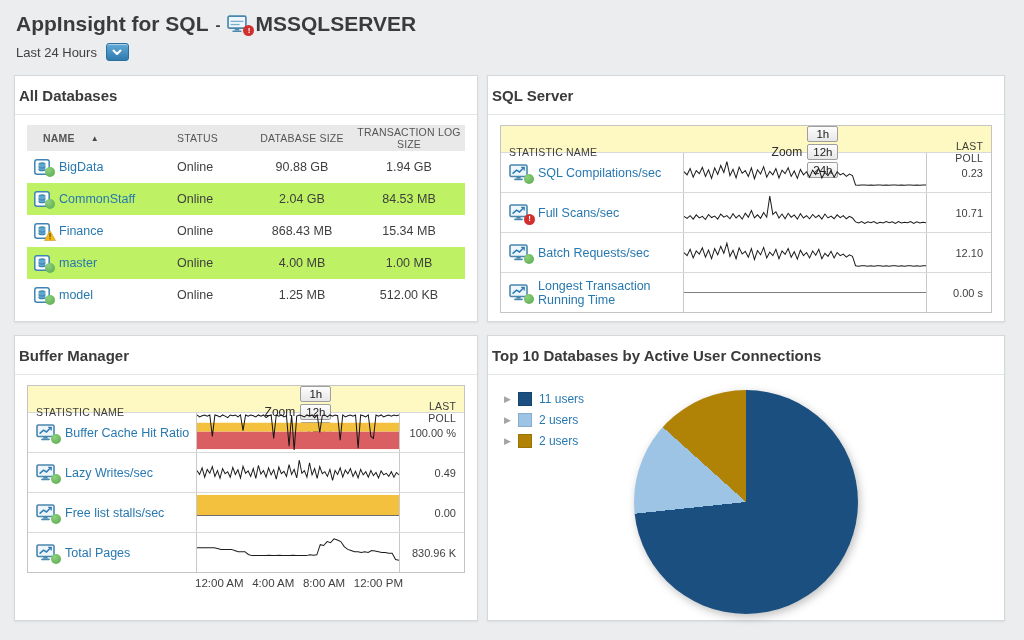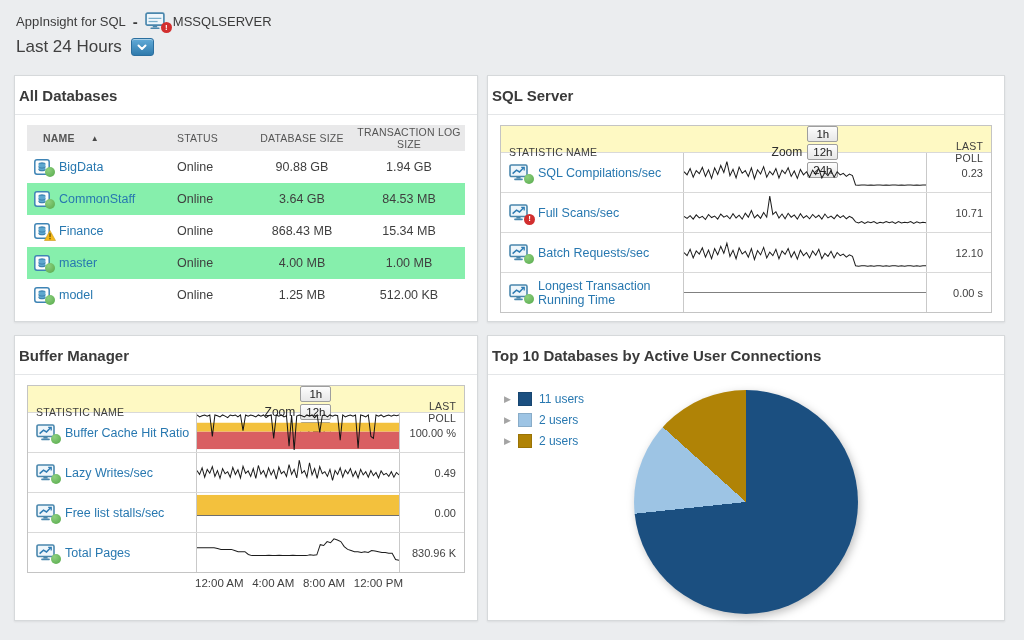--- a/index.html
+++ b/index.html
@@ -7,45 +7,45 @@
   body {
     font-family: "Liberation Sans", "DejaVu Sans", sans-serif;
     background:#ebedef; color:#3f3f3f; position:relative;
   }
   a { text-decoration:none; cursor:pointer; }
   .link { color:#2878b0; font-size:12.5px; }
 
   
   .page-header { position:absolute; left:16px; top:12px; }
   .ph-line1 { display:flex; align-items:center; gap:7px; }
-  .ph-title, .ph-server { font-size:13px; font-weight:normal; color:#3b3b3b; }
+  .ph-title, .ph-server { font-size:21px; font-weight:bold; color:#3b3b3b; }
   .ph-dash { font-size:15px; color:#3b3b3b; font-weight:bold; }
   .ph-line2 { display:flex; align-items:center; gap:9px; margin-top:7px; }
-  .ph-range { font-size:17px; color:#404040; }
+  .ph-range { font-size:13px; color:#404040; }
   .dd-btn { width:23px; height:18px; border-radius:3px; border:1px solid #2b6f9f;
     background:linear-gradient(#62abd8,#2f7bad); display:inline-flex; align-items:center;
     justify-content:center; cursor:pointer; box-shadow:inset 0 1px 0 rgba(255,255,255,.45); }
 
   
   .panel { position:absolute; background:#fff; border:1px solid #d6d9db;
     box-shadow:0 1px 2px rgba(0,0,0,.07); }
   #panel-all-db  { left:14px;  top:75px;  width:464px; height:247px; }
   #panel-sql     { left:487px; top:75px;  width:518px; height:247px; }
   #panel-buffer  { left:14px;  top:335px; width:464px; height:286px; }
   #panel-top10   { left:487px; top:335px; width:518px; height:286px; }
   .panel-title { font-size:15px; font-weight:bold; color:#3a3a3a;
     padding:11px 4px 10px; border-bottom:1px solid #e4e6e8; }
 
   
   .adb-table { margin:10px 12px 0; }
   .adb-head, .adb-row { display:grid; grid-template-columns:150px 76px 98px 116px; align-items:center; }
   .adb-head { background:#e9e9ea; height:26px; }
   .adb-head .hcell { font-size:10.5px; color:#555; letter-spacing:.2px; }
   .adb-row { height:32px; }
-  .adb-row.alt { background:#86efac; }
+  .adb-row.alt { background:#bef264; }
   .cell-name { display:flex; align-items:center; gap:9px; padding-left:7px; }
   .hc-name { padding-left:16px; display:flex; align-items:center; gap:16px;font-weight:bold; }
   .sort-arrow { font-size:8px; color:#4a4a4a; }
   .c-center { text-align:center; }
   .cell-val { font-size:12.5px; color:#3f3f3f; }
 
   .db-ic { position:relative; width:16px; height:16px; flex:0 0 16px; }
   .db-ic svg { display:block; }
   .badge { position:absolute; display:flex; align-items:center; justify-content:center; }
   .badge.dot { width:10px; height:10px; border-radius:50%;
@@ -156,21 +156,21 @@
             <rect x="0.8" y="0.8" width="14.4" height="14.4" rx="2.2" fill="#fdfdfd" stroke="#3e84b5" stroke-width="1.5"></rect>
             <ellipse cx="8" cy="4.8" rx="3.4" ry="1.5" fill="#3e84b5"></ellipse>
             <path d="M4.6 4.8 v6 a3.4 1.5 0 0 0 6.8 0 v-6" fill="#5ea7cf"></path>
             <path d="M4.6 7.6 a3.4 1.5 0 0 0 6.8 0 M4.6 10.2 a3.4 1.5 0 0 0 6.8 0" stroke="#2e6e9e" stroke-width="0.7" fill="none"></path>
           </svg>
           <span class="badge dot"></span>
         </span>
         <a class="link">CommonStaff</a>
       </div>
       <div class="cell-val">Online</div>
-      <div class="cell-val c-center">3.64 GB</div>
+      <div class="cell-val c-center">2.04 GB</div>
       <div class="cell-val c-center">84.53 MB</div>
     </div>
 
     <div class="adb-row">
       <div class="cell-name">
         <span class="db-ic">
           <svg viewBox="0 0 16 16" width="16" height="16">
             <rect x="0.8" y="0.8" width="14.4" height="14.4" rx="2.2" fill="#fdfdfd" stroke="#3e84b5" stroke-width="1.5"></rect>
             <ellipse cx="8" cy="4.8" rx="3.4" ry="1.5" fill="#3e84b5"></ellipse>
             <path d="M4.6 4.8 v6 a3.4 1.5 0 0 0 6.8 0 v-6" fill="#5ea7cf"></path>

